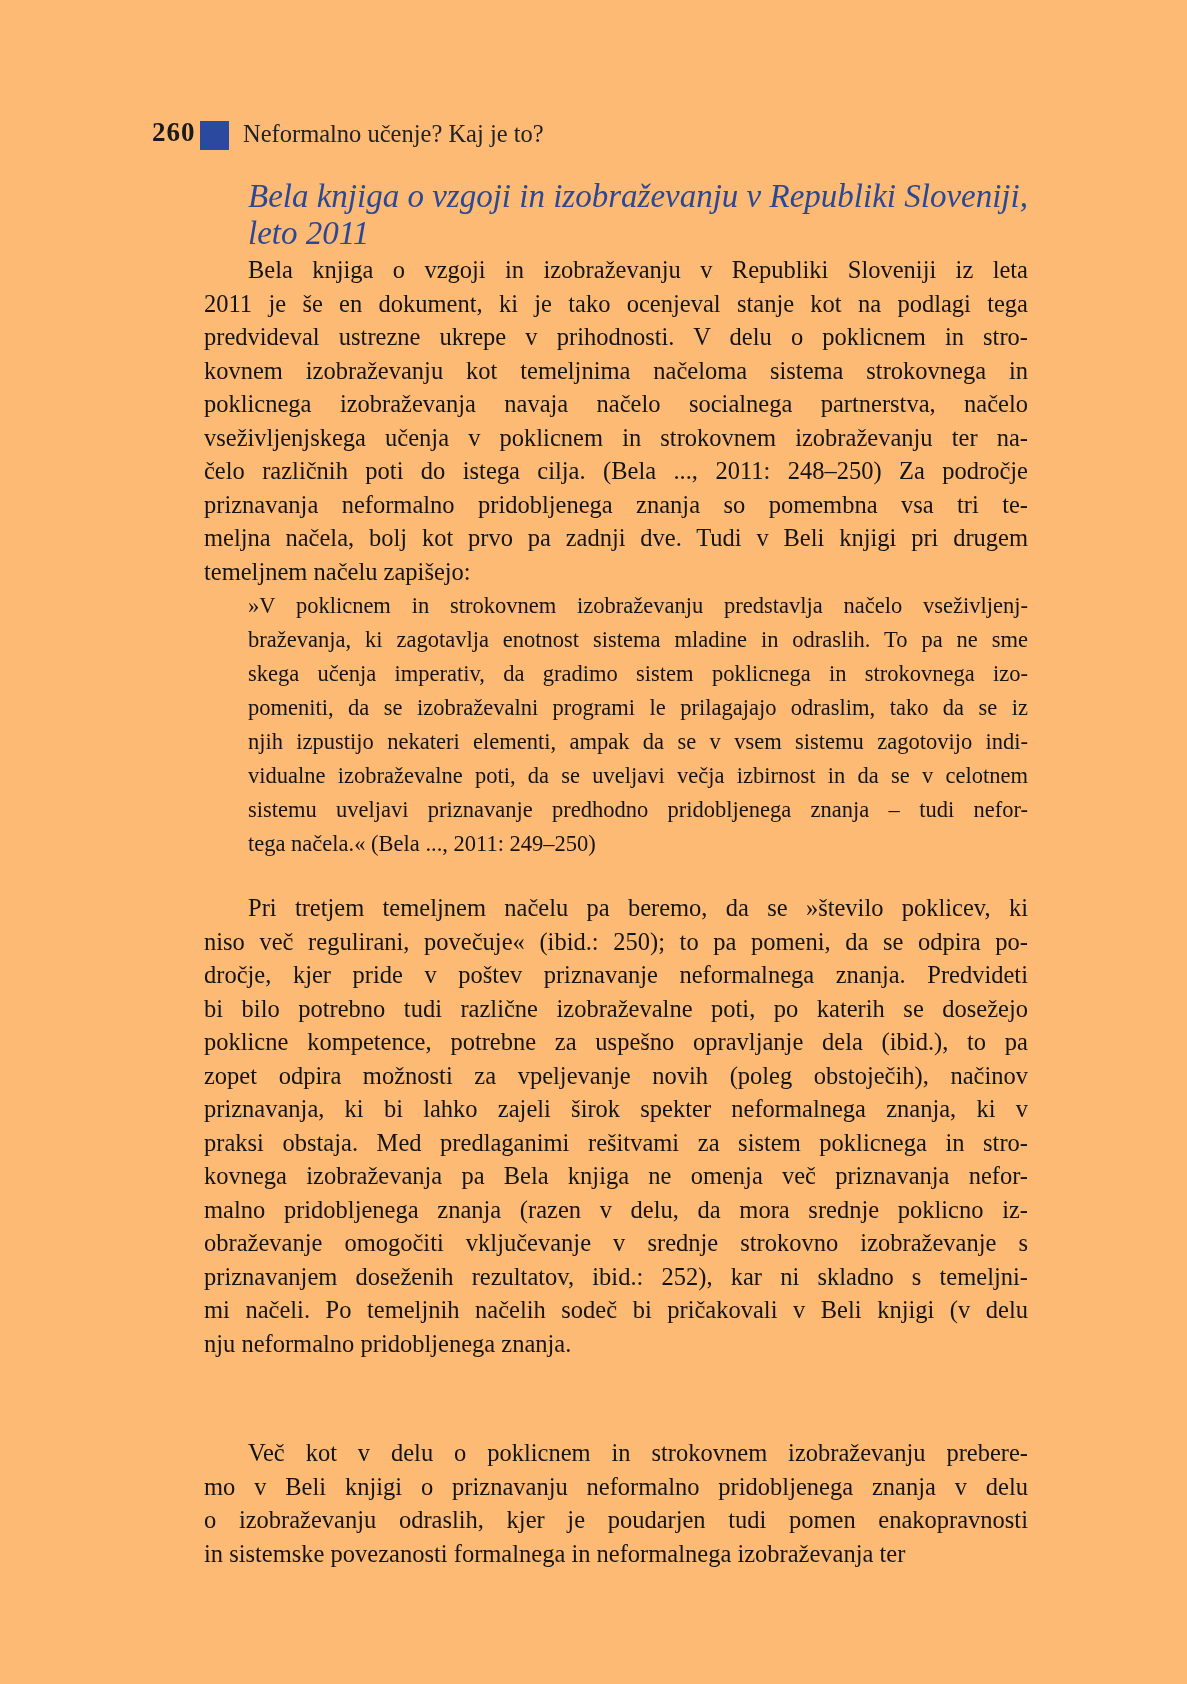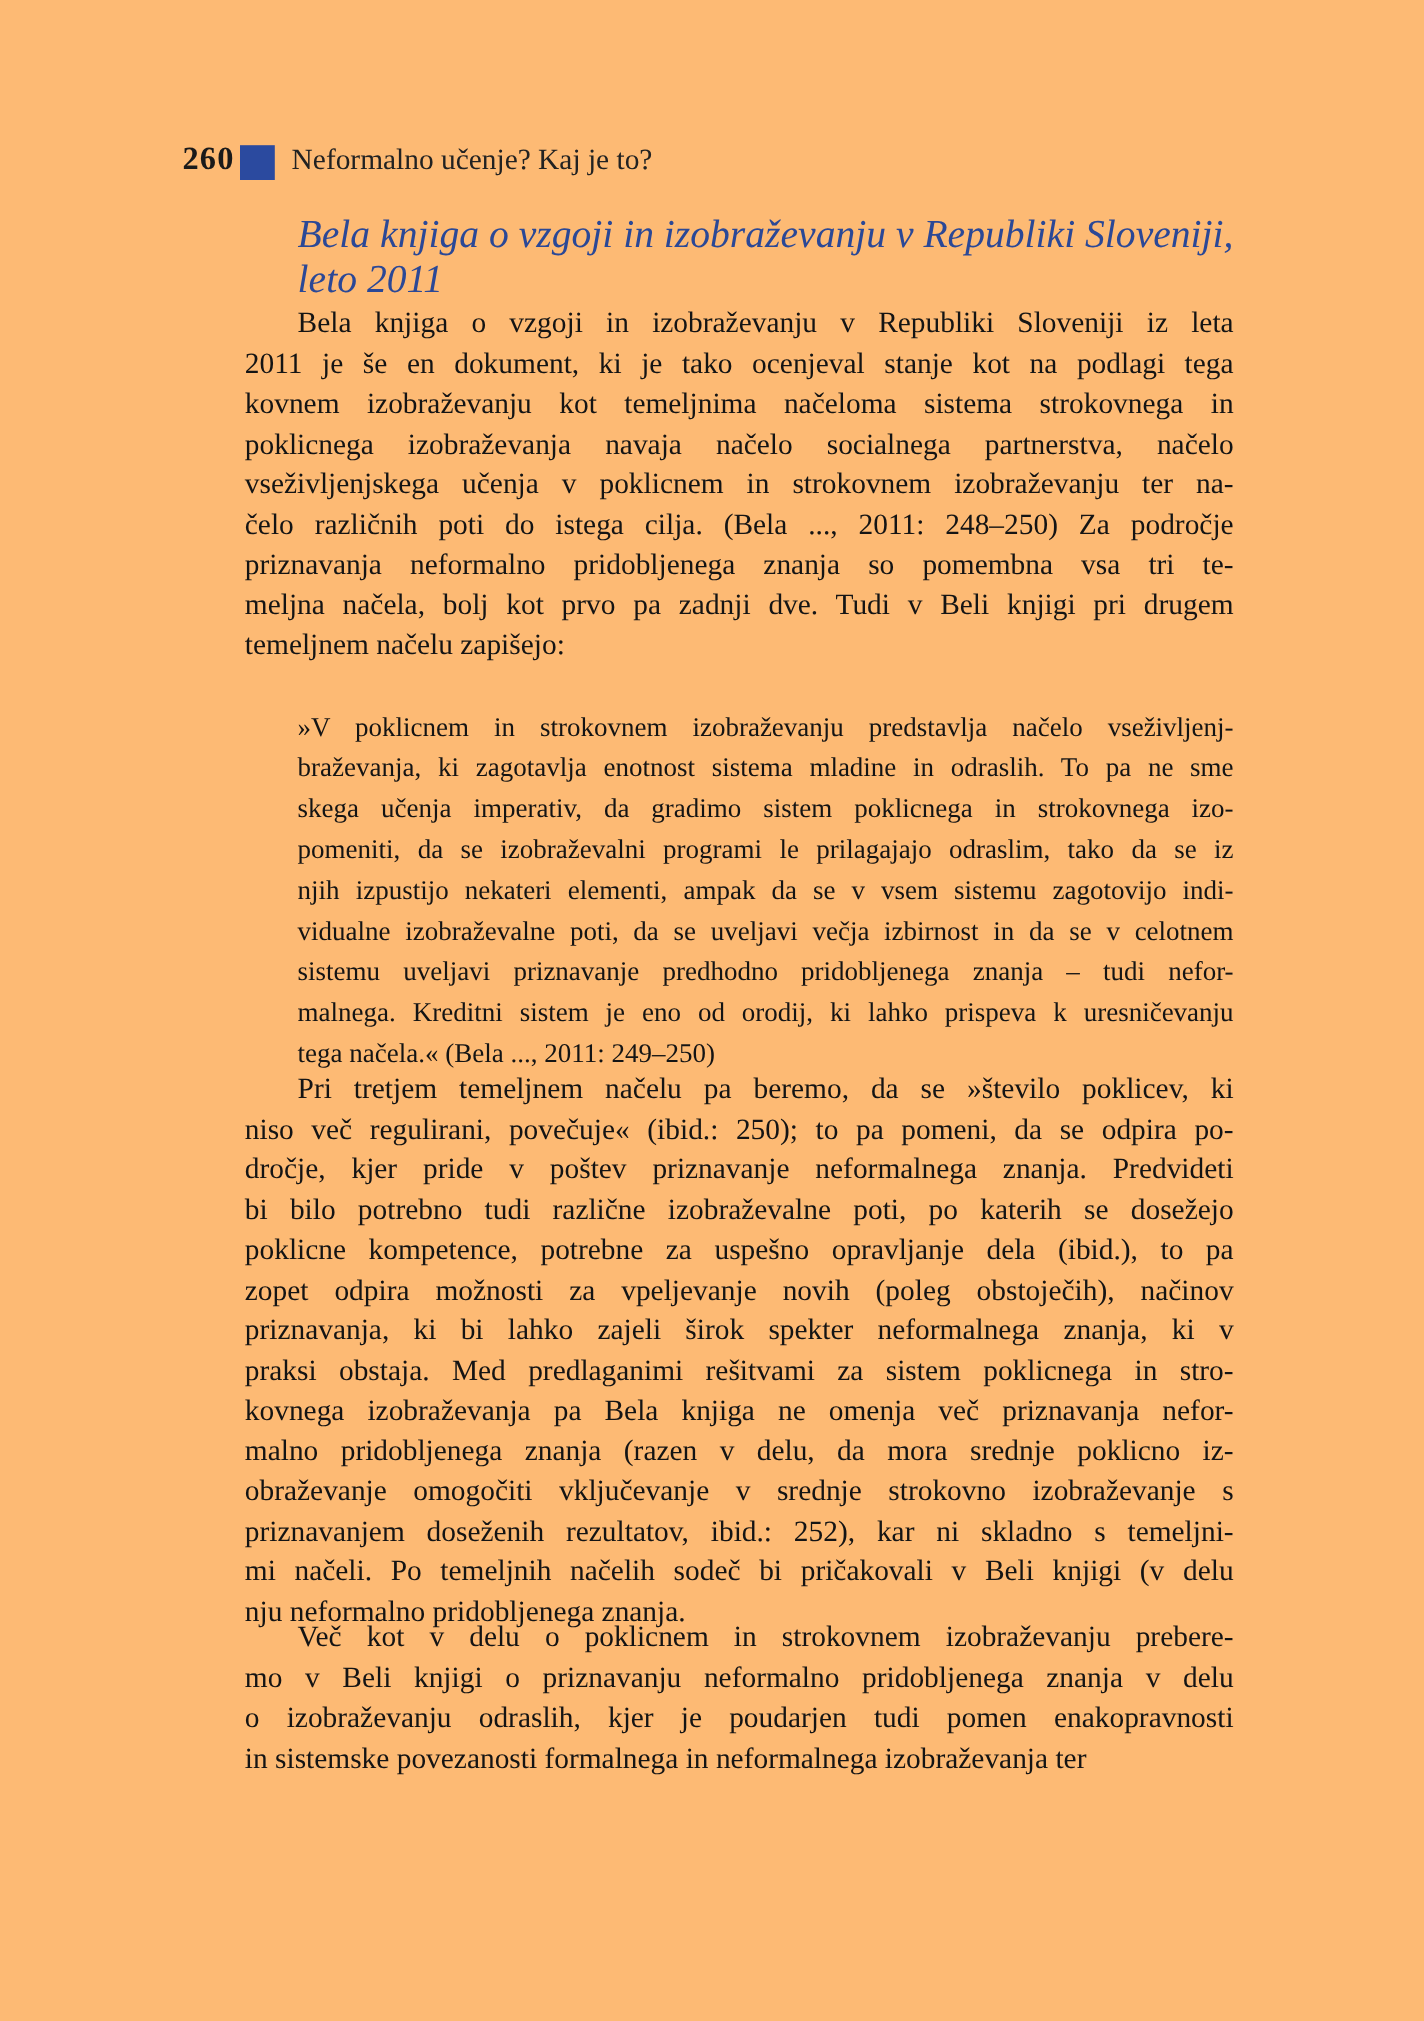--- a/index.html
+++ b/index.html
@@ -59,59 +59,59 @@
   .textblock .line {
     text-align: justify;
     text-align-last: justify;
   }
   .textblock .line.last { text-align-last: left; }
   .para .line:first-child { text-indent: 44px; }
 
   #para1 { top: 253px; font-size: 24.5px; line-height: 33.5px; }
   #quote { top: 589px; left: 248px; width: 780px; font-size: 22.5px; line-height: 34px; }
   #para2 { top: 891px; font-size: 24.5px; line-height: 33.5px; }
-  #para3 { top: 1348px; font-size: 24.5px; line-height: 33.5px; }
+  #para3 { top: 1436px; font-size: 24.5px; line-height: 33.5px; }
 </style>
 </head>
 <body>
 
 <div class="page">
 
   <div class="running-head">
     <span class="page-number">260</span>
     <span class="head-square" style="background-color: rgb(43, 74, 159);"></span>
     <span class="running-title">Neformalno učenje? Kaj je to?</span>
   </div>
 
   <div class="section-heading" style="color: rgb(43, 72, 150);">
     <div>Bela knjiga o vzgoji in izobraževanju v Republiki Sloveniji,</div>
     <div>leto 2011</div>
   </div>
 
   <div id="para1" class="textblock para">
       <div class="line">Bela knjiga o vzgoji in izobraževanju v Republiki Sloveniji iz leta</div>
       <div class="line">2011 je še en dokument, ki je tako ocenjeval stanje kot na podlagi tega</div>
+      <div class="line">predvideval ustrezne ukrepe v prihodnosti. V delu o poklicnem in stro-</div>
       <div class="line">kovnem izobraževanju kot temeljnima načeloma sistema strokovnega in</div>
       <div class="line">poklicnega izobraževanja navaja načelo socialnega partnerstva, načelo</div>
       <div class="line">vseživljenjskega učenja v poklicnem in strokovnem izobraževanju ter na-</div>
       <div class="line">čelo različnih poti do istega cilja. (Bela ..., 2011: 248–250) Za področje</div>
       <div class="line">priznavanja neformalno pridobljenega znanja so pomembna vsa tri te-</div>
       <div class="line">meljna načela, bolj kot prvo pa zadnji dve. Tudi v Beli knjigi pri drugem</div>
       <div class="line last">temeljnem načelu zapišejo:</div>
     </div>
 
   <div id="quote" class="textblock quote">
       <div class="line">»V poklicnem in strokovnem izobraževanju predstavlja načelo vseživljenj-</div>
       <div class="line">braževanja, ki zagotavlja enotnost sistema mladine in odraslih. To pa ne sme</div>
       <div class="line">skega učenja imperativ, da gradimo sistem poklicnega in strokovnega izo-</div>
       <div class="line">pomeniti, da se izobraževalni programi le prilagajajo odraslim, tako da se iz</div>
       <div class="line">njih izpustijo nekateri elementi, ampak da se v vsem sistemu zagotovijo indi-</div>
       <div class="line">vidualne izobraževalne poti, da se uveljavi večja izbirnost in da se v celotnem</div>
       <div class="line">sistemu uveljavi priznavanje predhodno pridobljenega znanja – tudi nefor-</div>
-      <div class="line">malnega. Kreditni sistem je eno od orodij, ki lahko prispeva k uresničevanju</div>
       <div class="line last">tega načela.« (Bela ..., 2011: 249–250)</div>
     </div>
 
   <div id="para2" class="textblock para">
       <div class="line">Pri tretjem temeljnem načelu pa beremo, da se »število poklicev, ki</div>
       <div class="line">niso več regulirani, povečuje« (ibid.: 250); to pa pomeni, da se odpira po-</div>
       <div class="line">dročje, kjer pride v poštev priznavanje neformalnega znanja. Predvideti</div>
       <div class="line">bi bilo potrebno tudi različne izobraževalne poti, po katerih se dosežejo</div>
       <div class="line">poklicne kompetence, potrebne za uspešno opravljanje dela (ibid.), to pa</div>
       <div class="line">zopet odpira možnosti za vpeljevanje novih (poleg obstoječih), načinov</div>

